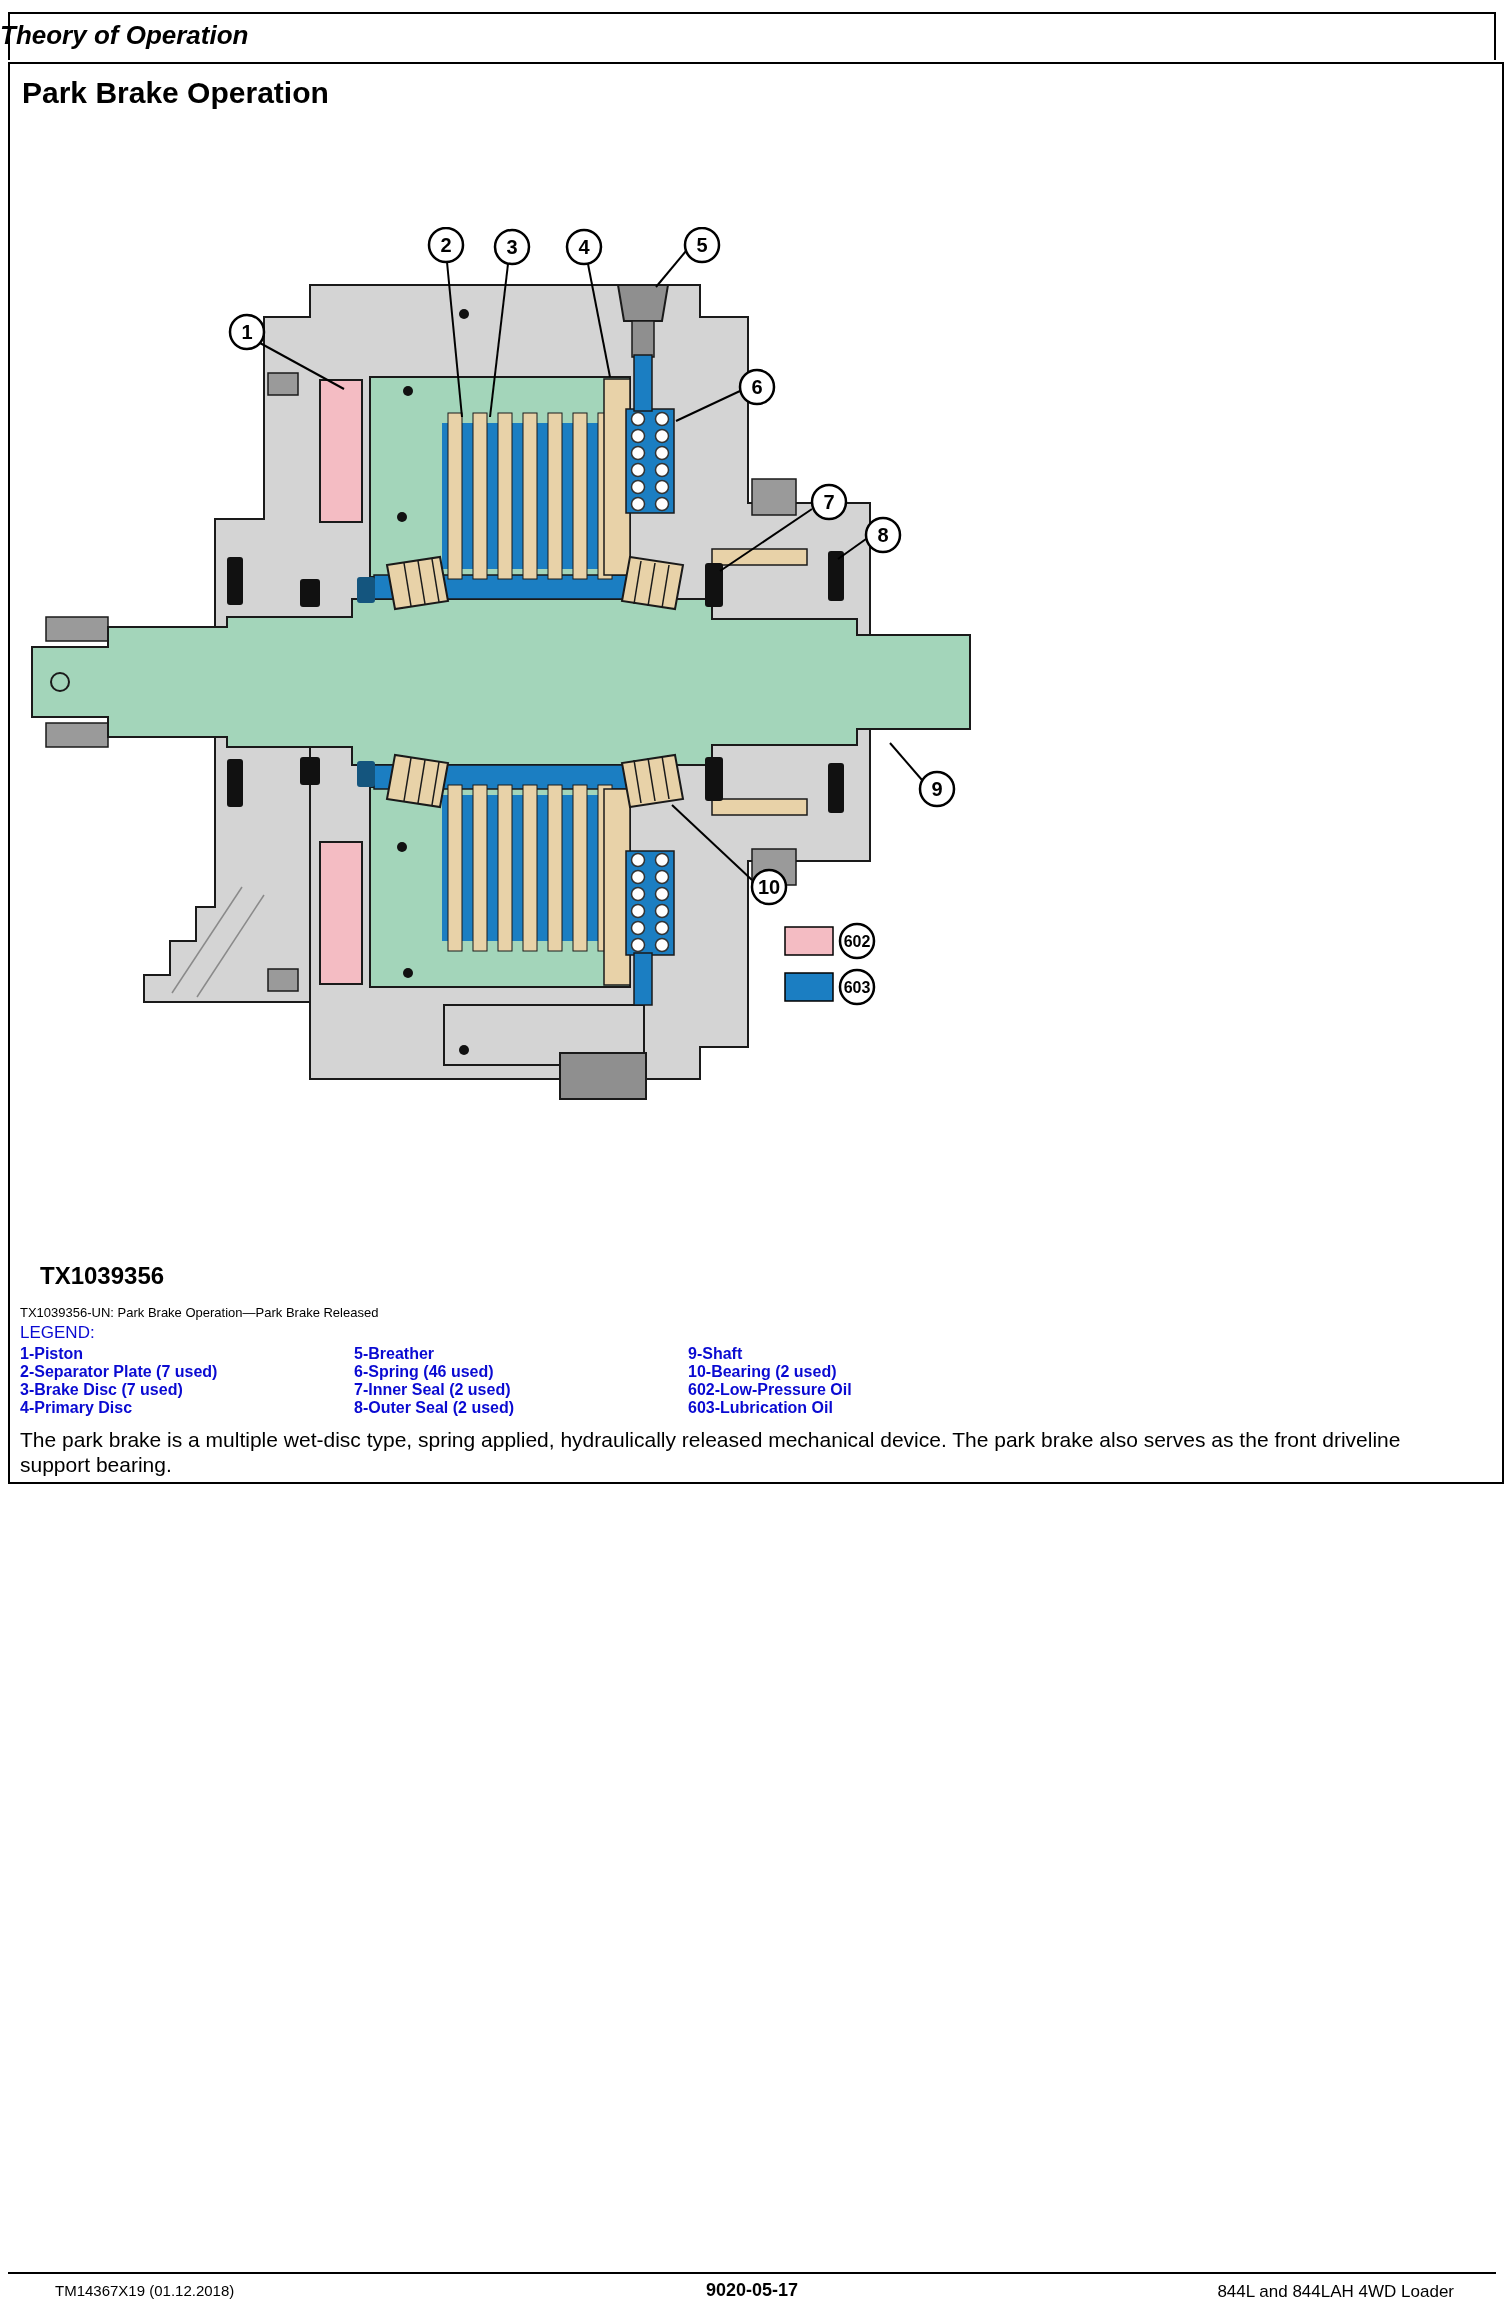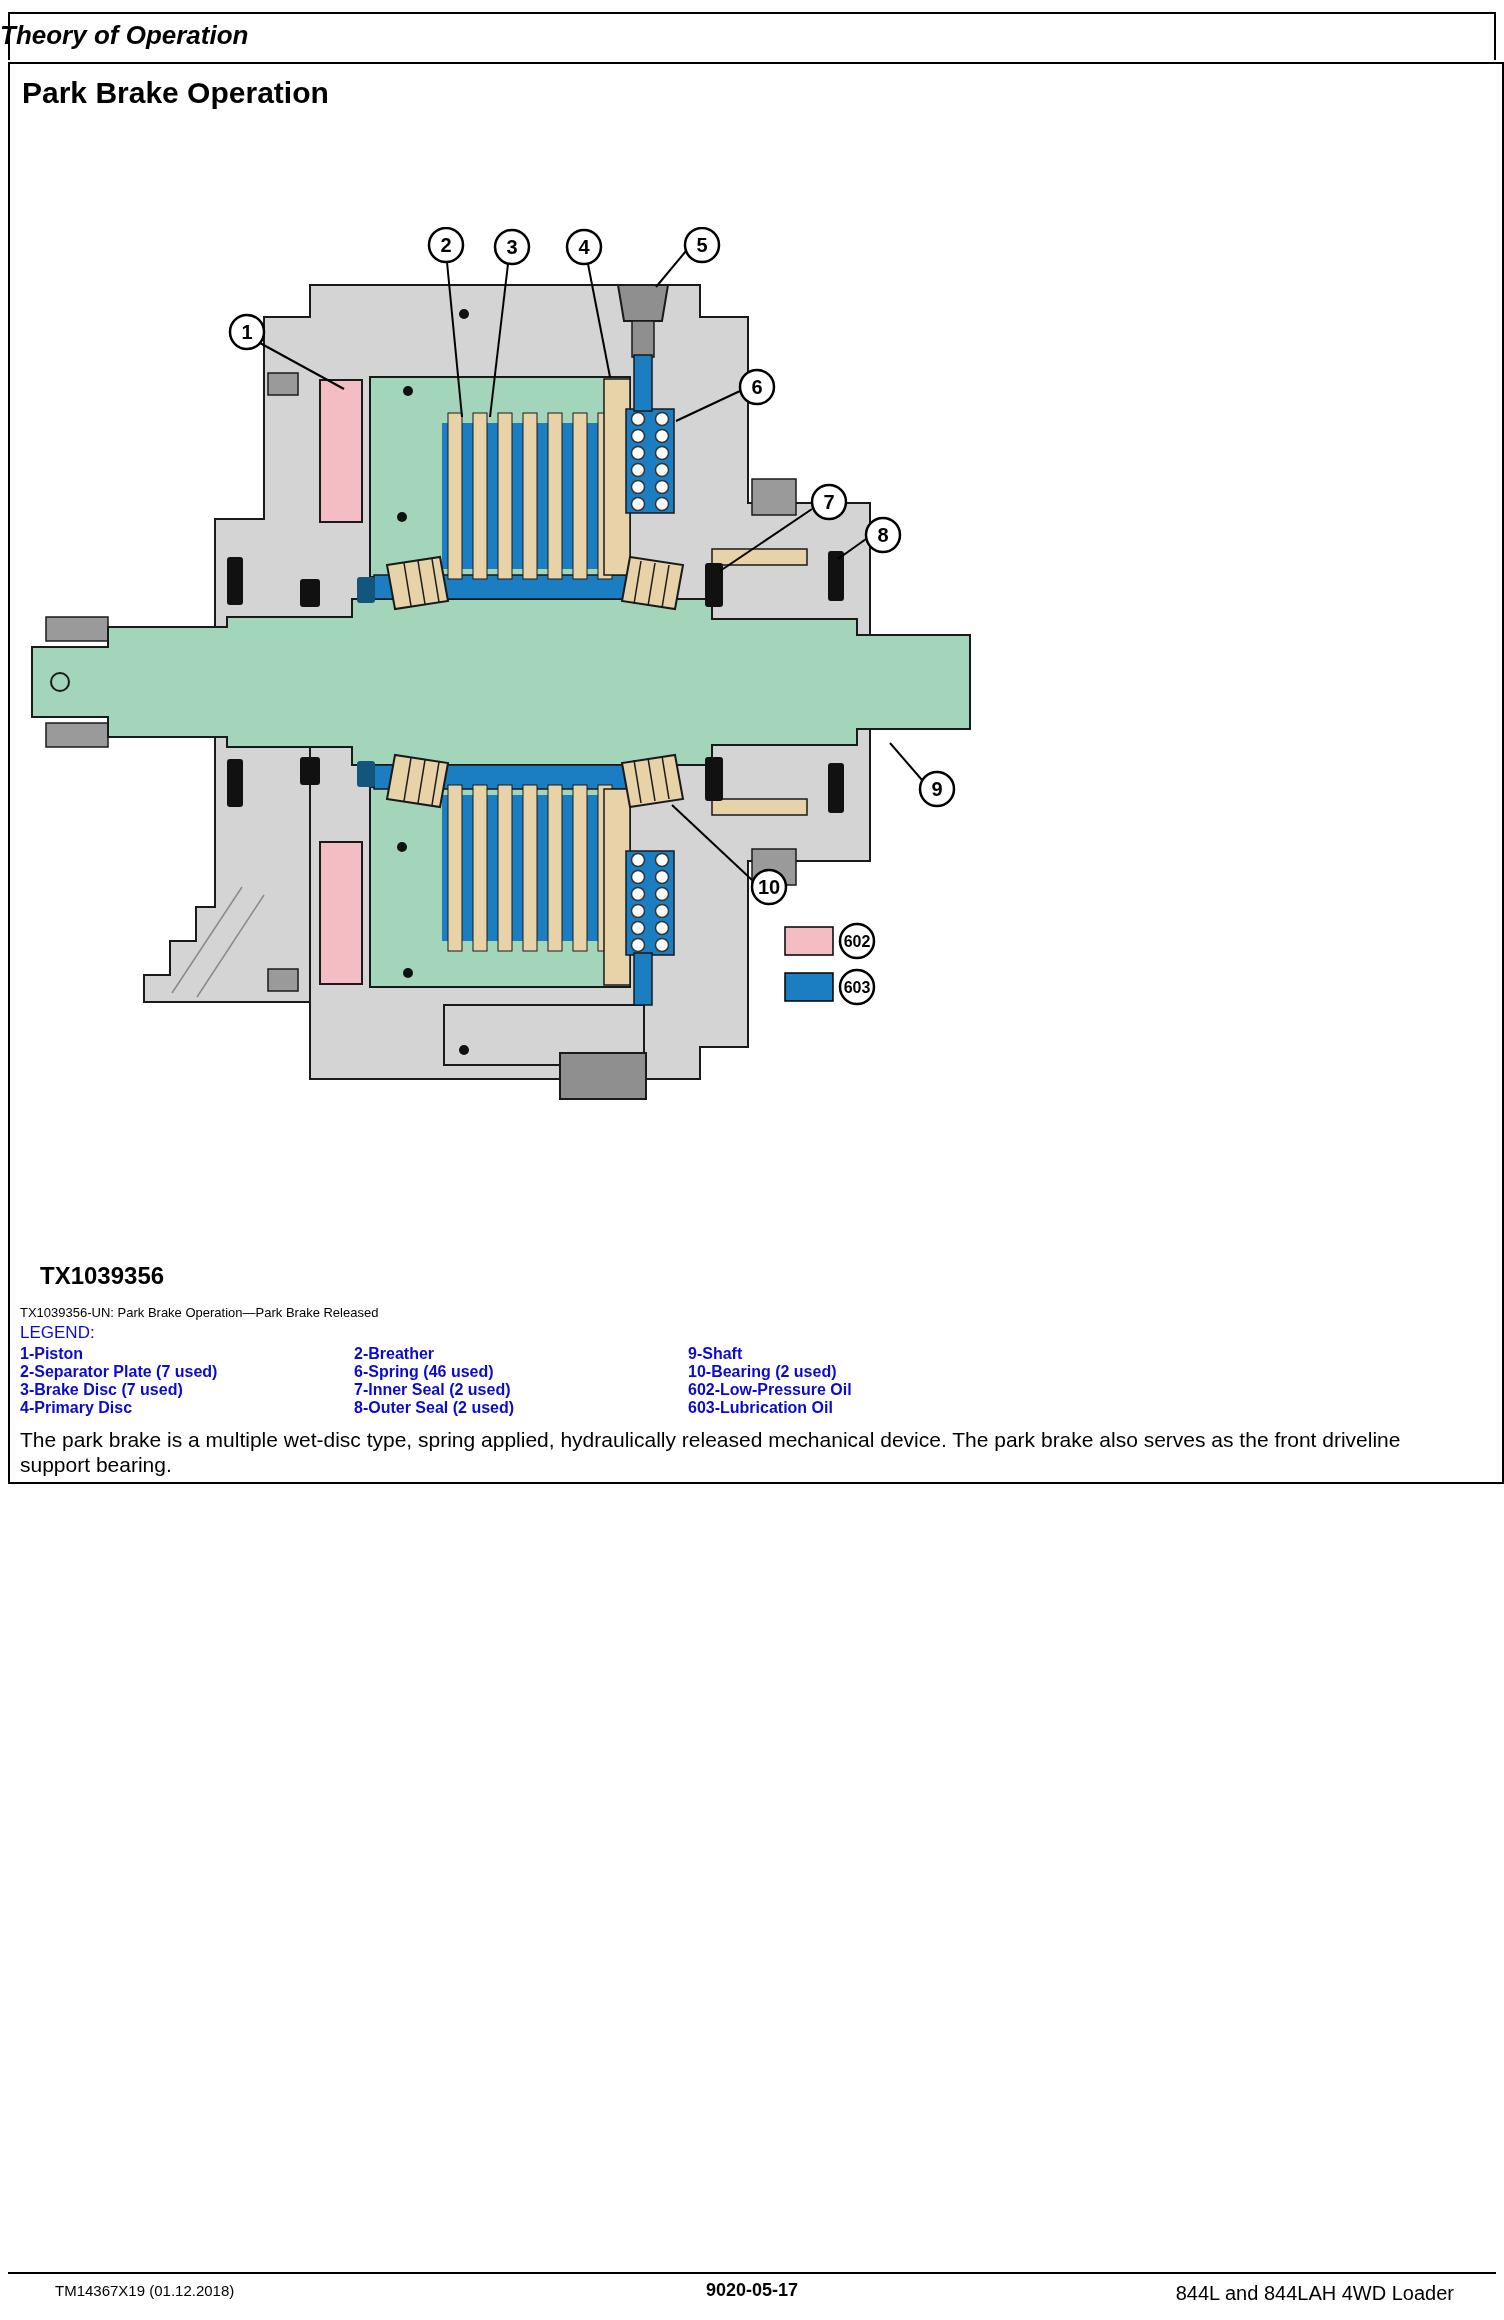--- a/index.html
+++ b/index.html
@@ -27,21 +27,21 @@
   .legend-grid{
     position:absolute;left:10px;top:1281px;display:grid;
     grid-template-columns:334px 334px 334px;
     font-size:16px;font-weight:bold;color:#0a0ad2;line-height:18px;
   }
   .legend-grid div{white-space:nowrap;}
   .body-text{position:absolute;left:10px;top:1352px;width:1410px;font-size:21px;line-height:25px;margin-top:11px;}
   .footer-rule{position:absolute;left:8px;right:8px;top:2272px;border-top:2px solid #000;}
   .footer-left{position:absolute;left:55px;top:2282px;font-size:15px;}
   .footer-center{position:absolute;left:0;width:100%;text-align:center;top:2280px;font-size:18px;font-weight:bold;}
-  .footer-right{position:absolute;right:50px;top:2282px;font-size:20px;}
+  .footer-right{position:absolute;right:50px;top:2282px;font-size:17px;}
   svg text{font-family:"Liberation Sans",sans-serif;}
 </style>
 </head>
 <body>
 
 <div class="top-rule"></div>
 <div class="tick-left"></div>
 <div class="tick-right"></div>
 <div class="running-header">Theory of Operation</div>
 
@@ -264,21 +264,21 @@
   <div class="legend-title">LEGEND:</div>
 
   <div class="legend-grid">
     <div>
       <div>1-Piston</div>
       <div>2-Separator Plate (7 used)</div>
       <div>3-Brake Disc (7 used)</div>
       <div>4-Primary Disc</div>
     </div>
     <div>
-      <div>2-Breather</div>
+      <div>5-Breather</div>
       <div>6-Spring (46 used)</div>
       <div>7-Inner Seal (2 used)</div>
       <div>8-Outer Seal (2 used)</div>
     </div>
     <div>
       <div>9-Shaft</div>
       <div>10-Bearing (2 used)</div>
       <div>602-Low-Pressure Oil</div>
       <div>603-Lubrication Oil</div>
     </div>

